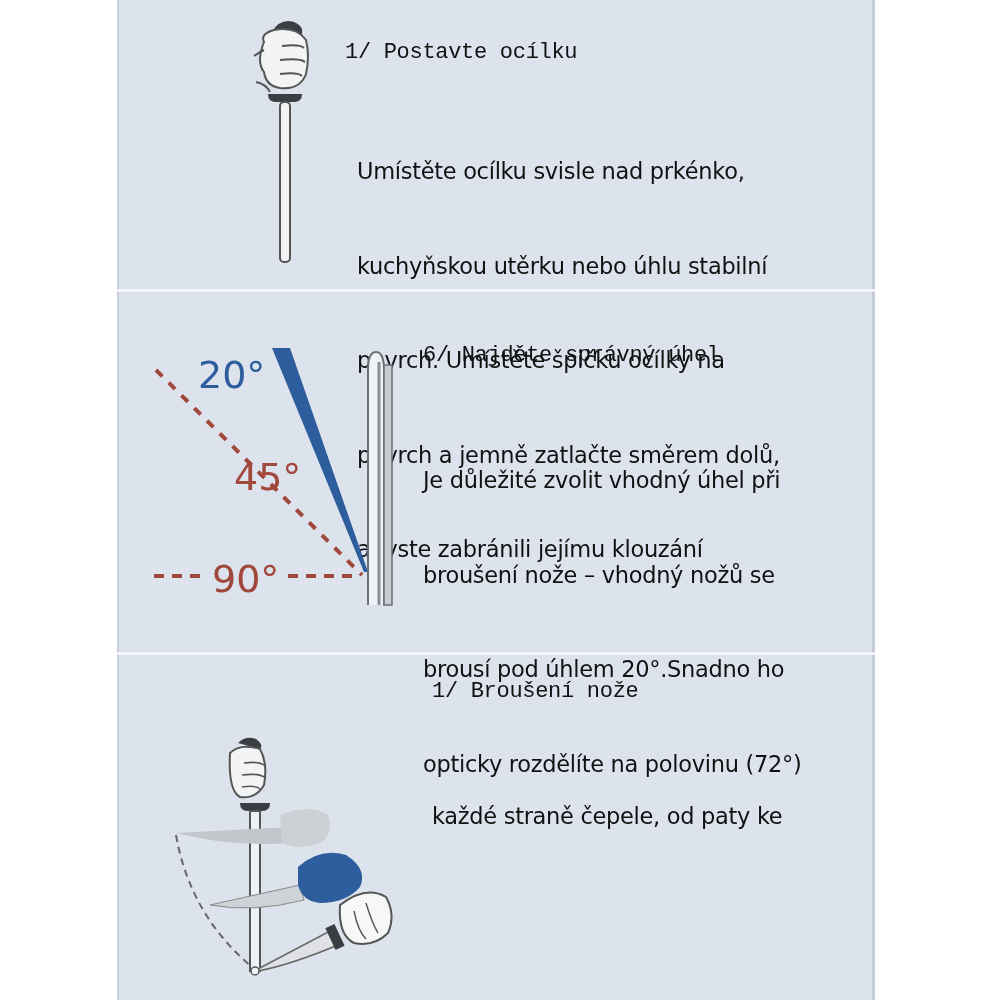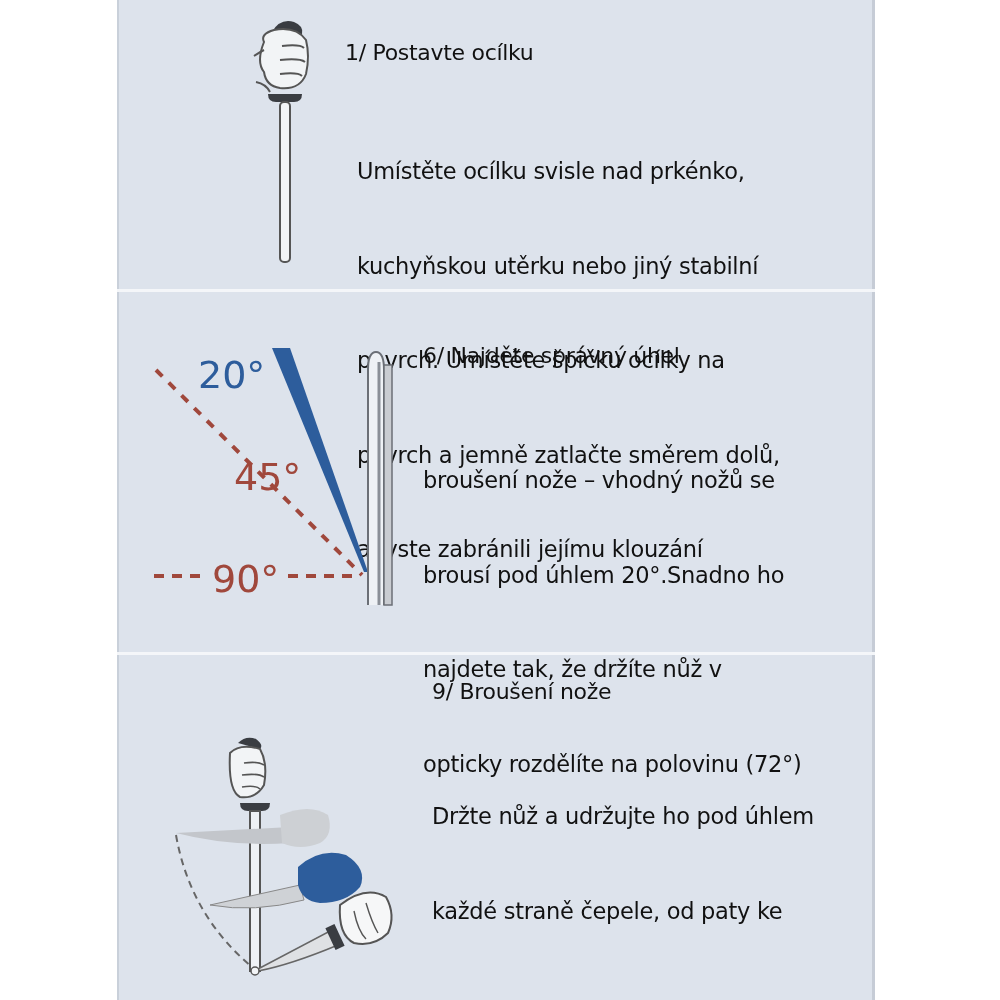--- a/index.html
+++ b/index.html
@@ -7,21 +7,21 @@
     body { position: relative; font-family: "DejaVu Sans", "Liberation Sans", sans-serif; color: #111111; }
     .sheet {
       position: absolute; left: 117px; top: 0; width: 758px; height: 1000px;
       background: #dde3ec;
       border-left: 2px solid #c9d0da;
       border-right: 3px solid #c6ccd6;
     }
     .divider { position: absolute; left: 117px; width: 758px; height: 3px; background: #f4f6f9; }
     .div-1 { top: 289px; }
     .div-2 { top: 652px; }
-    .heading { position: absolute; font-size: 22px; line-height: 26px; white-space: nowrap; letter-spacing: -0.3px; }
+    .heading { position: absolute; font-size: 22px; line-height: 26px; white-space: nowrap; letter-spacing: -0.3px; font-family: Liberation Mono, monospace; }
     .body-text { position: absolute; font-size: 22.5px; line-height: 31.5px; white-space: pre; letter-spacing: -0.3px; }
     .illus { position: absolute; }
   </style>
 </head>
 <body>
 
 <div class="sheet"></div>
 <div class="divider div-1"></div>
 <div class="divider div-2"></div>
 
@@ -31,21 +31,21 @@
     <path d="M14 30 Q10 22 24 18 Q46 14 56 28 Q60 44 56 62 Q50 78 30 76 Q16 74 14 60 Q6 50 14 30 Z" fill="#f2f4f6" stroke="#555" stroke-width="2"></path>
     <path d="M32 34 Q50 32 54 36 M30 48 Q50 46 55 50 M30 62 Q48 60 52 64" stroke="#555" stroke-width="2" fill="none"></path>
     <path d="M4 44 Q10 40 14 38" stroke="#555" stroke-width="2" fill="none"></path>
     <path d="M6 70 Q16 72 20 80" stroke="#555" stroke-width="2" fill="none"></path>
     <path d="M18 82 L52 82 Q52 90 44 90 L26 90 Q18 90 18 82 Z" fill="#3a3d42"></path>
     <rect x="30" y="90" width="10" height="160" rx="4" fill="#f2f4f6" stroke="#555" stroke-width="2"></rect>
   </svg>
   <div class="heading" style="left:345px; top:40px;">1/ Postavte ocílku</div>
   <div class="body-text" style="left:345px; top:93px;margin-left:12px;">
     <div>Umístěte ocílku svisle nad prkénko,</div>
-    <div>kuchyňskou utěrku nebo jiný stabilní</div>
+    <div>kuchyňskou utěrku nebo úhlu stabilní</div>
     <div>povrch. Umístěte špičku ocílky na</div>
     <div>povrch a jemně zatlačte směrem dolů,</div>
     <div>abyste zabránili jejímu klouzání</div>
   </div>
 </section>
 
 <section>
   <svg class="illus" style="left:140px; top:340px;" width="270" height="280" viewBox="0 0 270 280">
 
     <line x1="16" y1="30" x2="222" y2="235" stroke="#a0483c" stroke-width="4" stroke-dasharray="9 9"></line>
@@ -58,23 +58,23 @@
     <path d="M228 265 L228 30 Q228 12 236 12 Q244 12 244 30 L244 265" fill="#eef1f5" stroke="#6b6f76" stroke-width="2"></path>
     <line x1="239" y1="22" x2="239" y2="265" stroke="#8a8f97" stroke-width="3"></line>
     <rect x="244" y="25" width="8" height="240" fill="#c9ccd1" stroke="#6b6f76" stroke-width="1.5"></rect>
 
     <text x="58" y="48" font-family="DejaVu Sans, sans-serif" font-size="38" fill="#2d5d9c">20°</text>
     <text x="94" y="150" font-family="DejaVu Sans, sans-serif" font-size="38" fill="#a0483c">45°</text>
     <text x="72" y="252" font-family="DejaVu Sans, sans-serif" font-size="38" fill="#a0483c">90°</text>
   </svg>
   <div class="heading" style="left:423px; top:343px;">6/ Najděte správný úhel</div>
   <div class="body-text" style="left:423px; top:402px;">
+    <div>Je důležité zvolit vhodný úhel při</div>
     <div>broušení nože – vhodný nožů se</div>
     <div>brousí pod úhlem 20°.Snadno ho</div>
-    <div>najdete tak, že držíte nůž v</div>
     <div>opticky rozdělíte na polovinu (72°)</div>
     
   </div>
 </section>
 
 <section>
   <svg class="illus" style="left:170px; top:735px;" width="240" height="250" viewBox="0 0 240 250">
 
     <path d="M68 8 Q76 0 86 4 Q94 10 90 14 Z" fill="#3a3d42"></path>
     <path d="M60 18 Q70 8 90 14 Q98 28 94 50 Q86 64 70 62 Q58 56 60 18 Z" fill="#f2f4f6" stroke="#555" stroke-width="2"></path>
@@ -89,23 +89,22 @@
 
     <path d="M40 170 L130 150 L134 165 Q84 178 40 170 Z" fill="#cfd2d6" stroke="#888" stroke-width="1"></path>
     <path d="M128 132 Q150 112 176 120 Q198 134 190 152 Q176 168 150 168 Q132 166 128 150 Z" fill="#2d5d9c"></path>
 
     <path d="M88 234 L160 196 L168 210 Q120 230 88 236 Z" fill="#dfe1e4" stroke="#666" stroke-width="1.5"></path>
     <rect x="160" y="190" width="10" height="24" fill="#3a3d42" transform="rotate(-25 165 202)"></rect>
     <path d="M170 170 Q196 150 216 162 Q226 180 218 198 Q204 212 184 208 Q168 200 170 170 Z" fill="#f6f7f8" stroke="#555" stroke-width="2"></path>
     <path d="M184 176 Q188 196 196 204 M196 168 Q202 188 208 198" stroke="#555" stroke-width="1.4" fill="none"></path>
     <circle cx="85" cy="236" r="4" fill="#f2f4f6" stroke="#555" stroke-width="1.5"></circle>
   </svg>
-  <div class="heading" style="left:432px; top:679px;">9/ Broušení nože</div>
+  <div class="heading" style="left:432px; top:679px;">1/ Broušení nože</div>
   <div class="body-text" style="left:432px; top:738px;">
-    <div>Držte nůž a udržujte ho pod úhlem</div>
     <div>každé straně čepele, od paty ke</div>
     
     
     
     
     
   </div>
 </section>
 
 </body></html>

